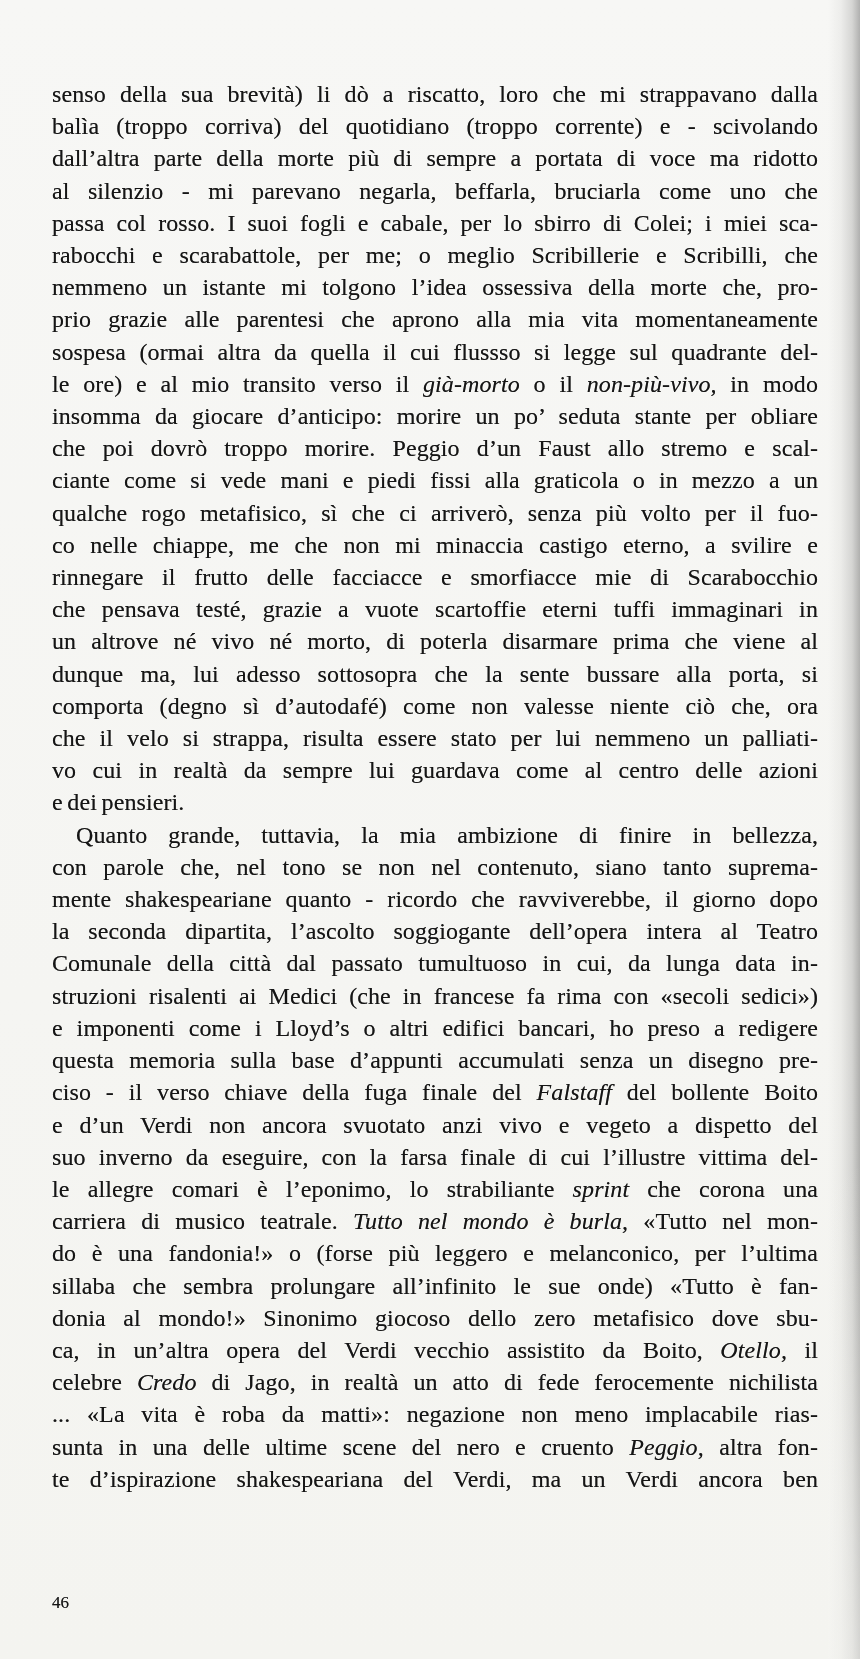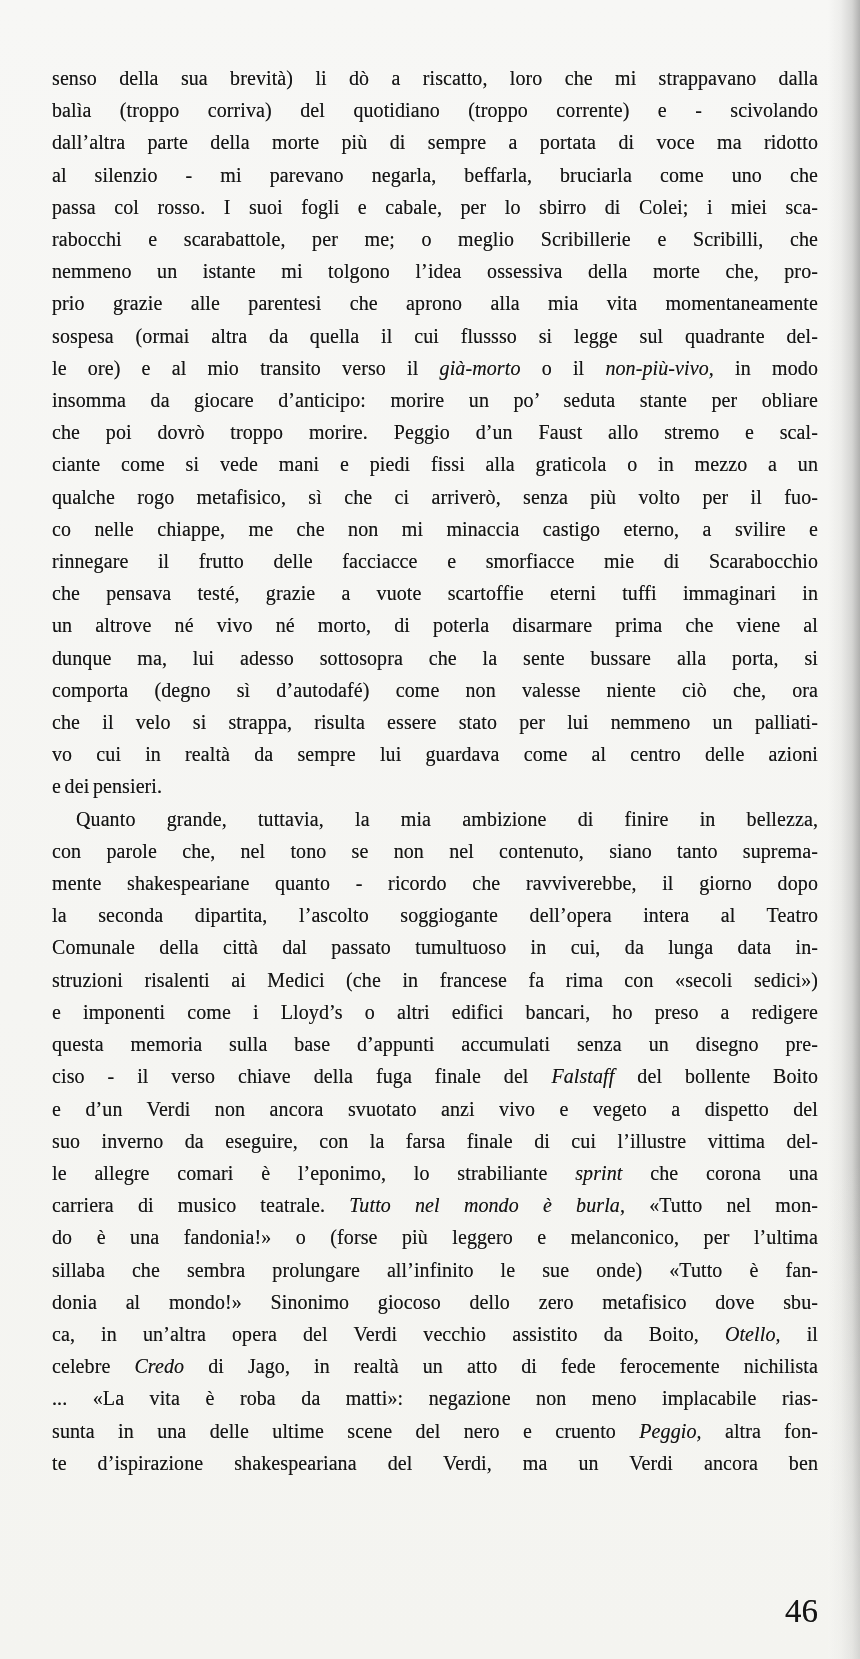--- a/index.html
+++ b/index.html
@@ -34,23 +34,23 @@
     position: absolute;
     left: 0; top: 0; right: 0; bottom: 0;
     background: linear-gradient(to bottom,
       rgba(245,245,242,0) 0%,
       rgba(245,245,242,0) 70%,
       rgba(245,245,242,0.55) 100%);
   }
   .text-block {
     position: absolute;
     left: 52px;
-    top: 62px;
+    top: 78px;
     width: 766px;
-    font-size: 20px;
+    font-size: 24px;
     line-height: 32.2px;
     letter-spacing: 0.1px;
   }
   .line {
     text-align: justify;
     text-align-last: justify;
     word-spacing: -1.5px;
     text-shadow: 0 0 0.5px rgba(20,20,20,0.55);
   }
   .line.no-just {
@@ -59,22 +59,22 @@
   .line.indent {
     text-indent: 24px;
   }
   .line i {
   }
   .page-number {
     position: absolute;
     top: 1593px;
     left: 52px;
     width: 766px;
-    text-align: right;
-    font-size: 33px;
+    text-align: left;
+    font-size: 17px;
     text-shadow: 0 0 0.5px rgba(20,20,20,0.55);
   }
 </style>
 </head>
 <body>
 
 <div class="book-page">
   <div class="text-block">
       <div class="line"><span>senso della sua brevità) li dò a riscatto, loro che mi strappavano dalla</span></div>
       <div class="line"><span>balìa (troppo corriva) del quotidiano (troppo corrente) e - scivolando</span></div>

